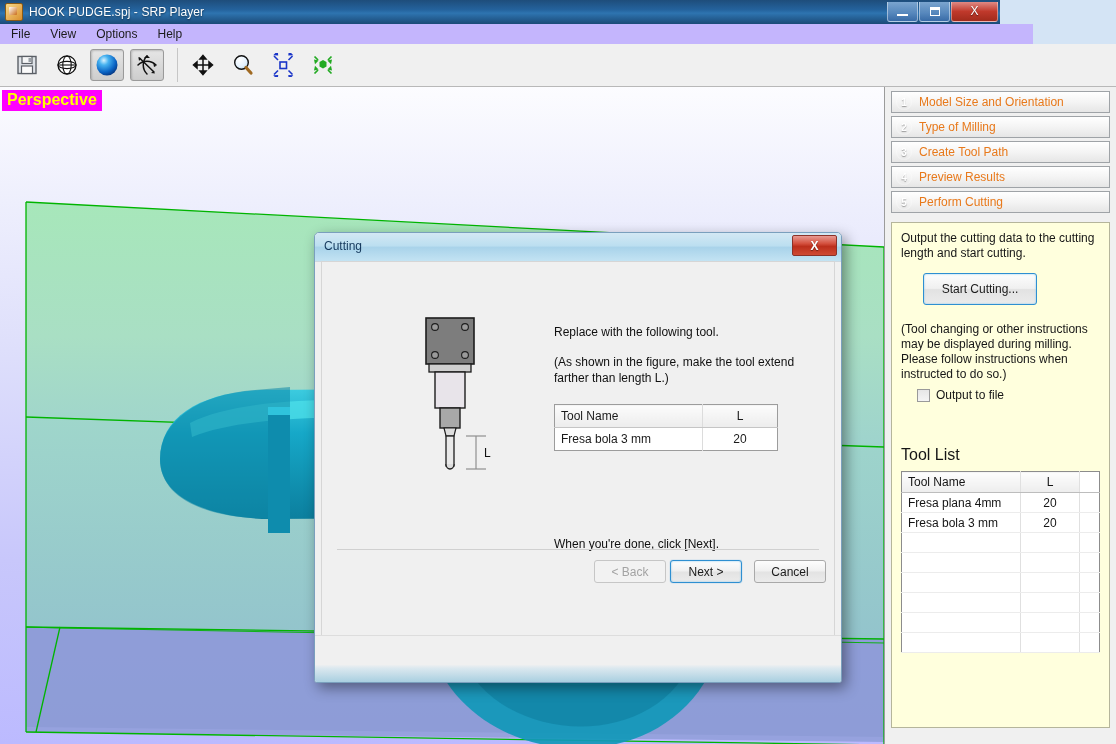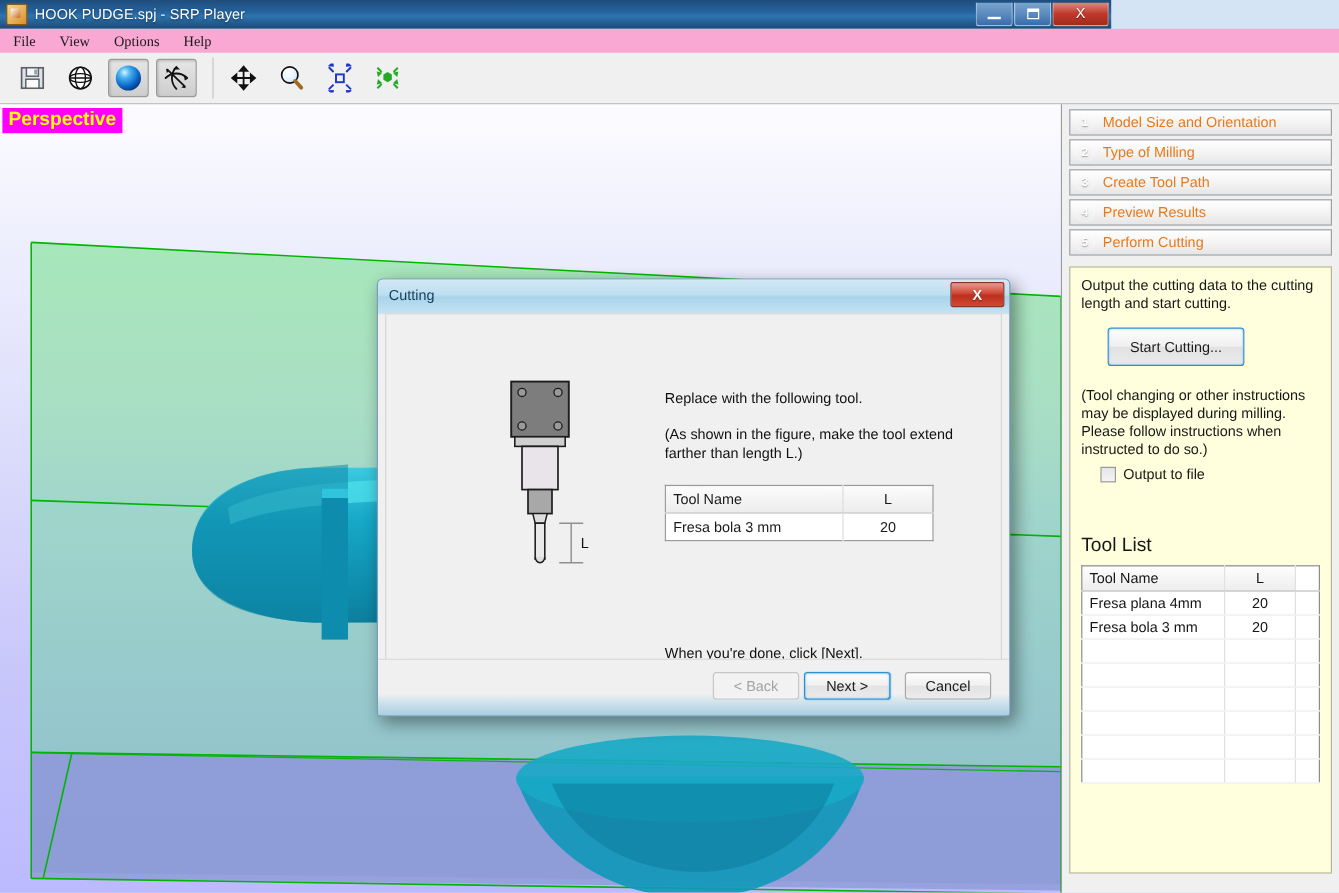--- a/index.html
+++ b/index.html
@@ -10,21 +10,21 @@
     background: #d4e4f5;
   }
   #app {
     position: relative;
     width: 1116px; height: 744px;
     overflow: hidden;
   }
 
   
   .titlebar {
-    position: absolute; left:0; top:0; width:926px; height:24px;
+    position: absolute; left:0; top:0; width:1000px; height:24px;
     background: linear-gradient(to bottom, #1e4d7b 0%, #24629c 40%, #2e74b0 55%, #1b4a77 100%);
     display: flex; align-items: center;
     box-sizing: border-box;
   }
   .tb-icon {
     width: 16px; height: 16px; margin-left: 5px; margin-right: 6px;
     position: relative; flex: none;
     background: linear-gradient(135deg,#f7d98a,#d98f2d);
     border: 1px solid #8a5a14; border-radius: 2px;
   }
@@ -53,25 +53,24 @@
     width: 45px;
     background: linear-gradient(to bottom, #e08a84 0%, #c0392b 50%, #a12b1c 100%);
     border: 1px solid rgba(255,255,255,.4); border-top:none;
   }
   .tb-btn span { color:#fff; font-size:12px; line-height:1; text-shadow: 0 1px 1px rgba(0,0,0,.5); }
   .glyph-min { display:block; width:11px; height:2px; background:#fff; margin-top:7px; }
   .glyph-max { display:block; width:10px; height:9px; border:1.5px solid #fff; border-top-width:3px; box-sizing:border-box;}
 
   
   .menubar {
-    position:absolute; left:0; top:24px; width:1116px; height:20px;
-    background: #f9a8d4;
+    position:absolute; left:0; top:24px; width:1033px; height:20px;
+    background: #c4b5fd;
     display:flex; align-items:center;
     border-bottom: 1px solid #dfdfdf;
-    font-family: Liberation Serif, serif;
   }
   .menu-item {
     font-size: 12px; color:#1b1b1b; padding: 2px 9px; margin-left:2px;
     cursor: default;
   }
 
   
   .toolbar {
     position:absolute; left:0; top:44px; width:1116px; height:42px;
     background: #f0f0f0;
@@ -106,21 +105,21 @@
     position:absolute; left:2px; top:3px; z-index:30;
     background: #ff00ff; color:#ffff00;
     font-size: 16px; font-weight: bold;
     padding: 1px 5px 2px 5px;
     font-family: "Liberation Sans", sans-serif;
   }
   .stage-svg { position:absolute; left:0; top:0; }
 
   
   .dialog {
-    position:absolute; left:314px; top:232px; width:528px; height:365px;
+    position:absolute; left:314px; top:232px; width:528px; height:451px;
     background: #f0f0f0;
     border:1px solid #7a9fbd;
     border-radius: 5px 5px 3px 3px;
     box-shadow: 4px 5px 14px rgba(0,0,0,.42);
     z-index: 50;
     box-sizing: border-box;
     overflow: hidden;
   }
   .dlg-titlebar {
     height: 28px;

